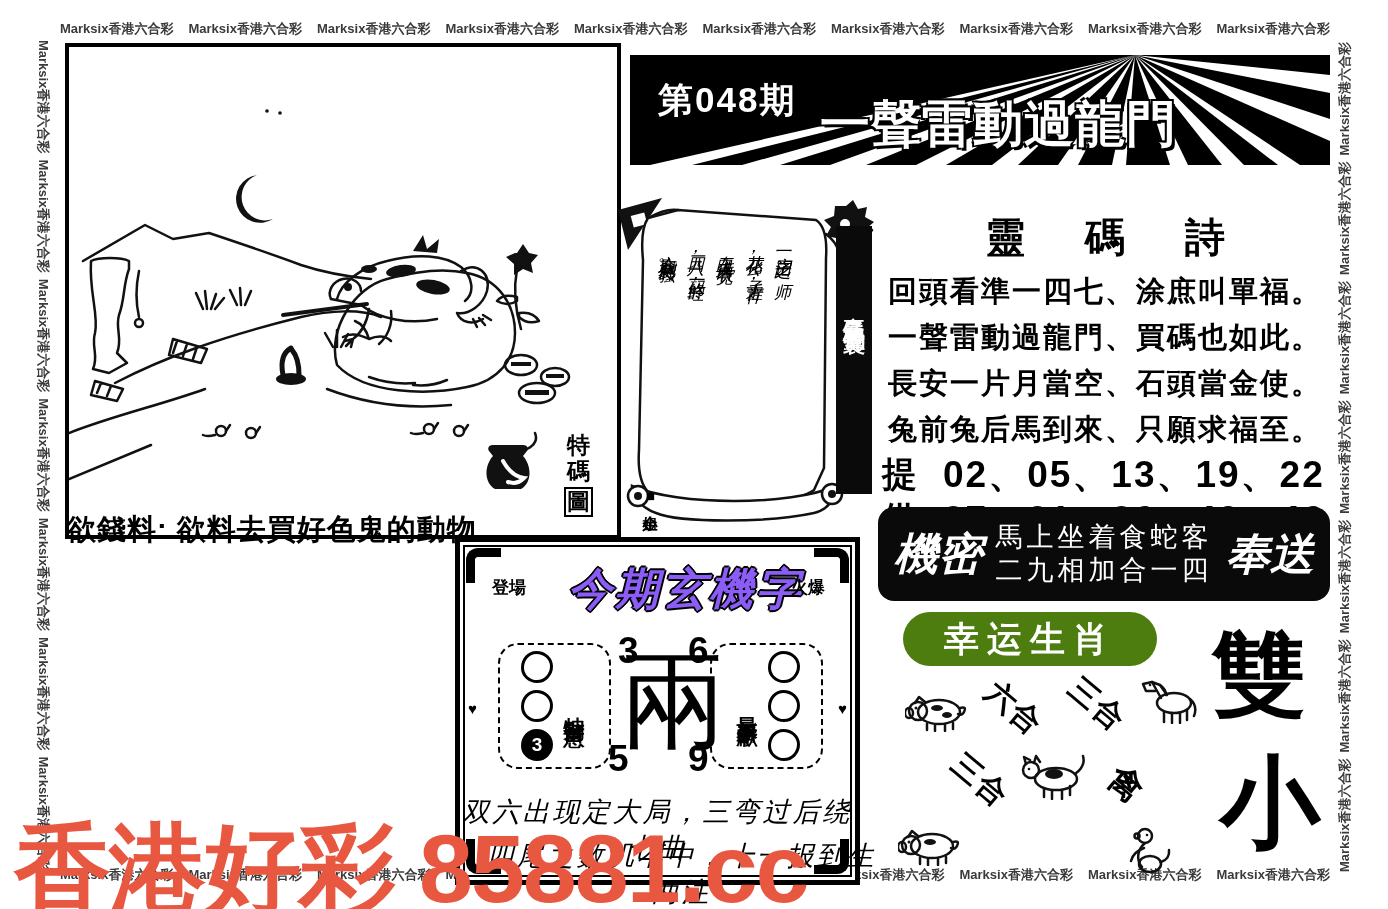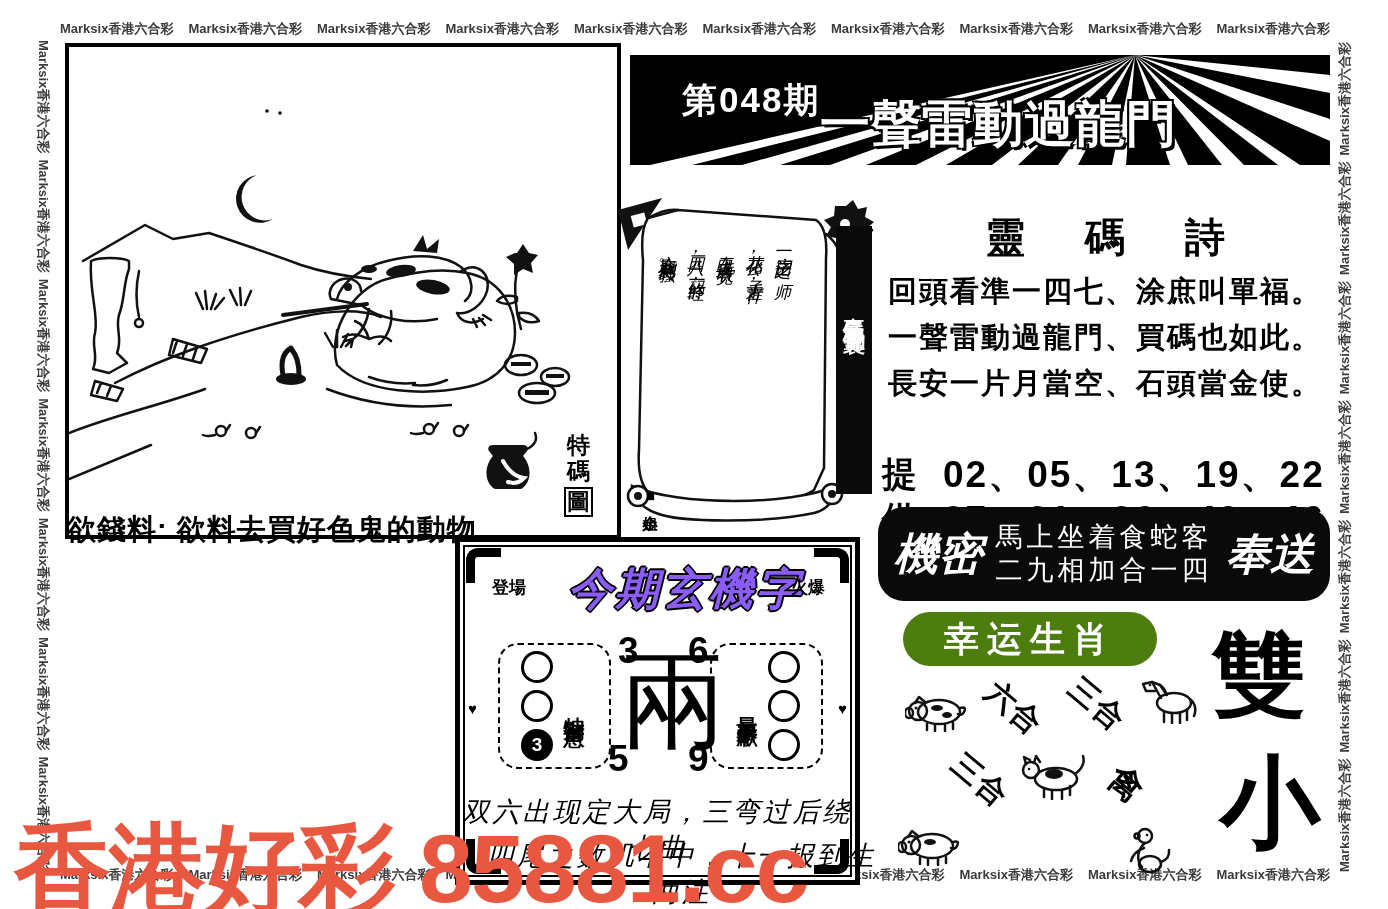--- a/index.html
+++ b/index.html
@@ -25,35 +25,35 @@
                font-size:17px;letter-spacing:2px;line-height:29px;}
   .scroll-text span{display:block;}
   .scroll-sign{position:absolute;left:22px;bottom:34px;writing-mode:vertical-rl;font-size:15px;font-weight:bold;}
   .money-bar{position:absolute;left:218px;top:28px;width:36px;height:268px;background:#0a0a0a;color:#fff;
              display:flex;flex-direction:column;align-items:center;padding-top:74px;box-sizing:border-box;}
   .money-bar span{writing-mode:vertical-rl;font-size:22px;font-weight:bold;letter-spacing:3px;line-height:34px;}
   .money-bar .b2{margin-top:6px;}
   
   .banner{position:absolute;left:630px;top:55px;width:700px;height:110px;background:#000;overflow:hidden;}
   .banner svg{position:absolute;left:0;top:0;}
-  .issue{position:absolute;left:28px;top:22px;font-size:35px;font-weight:900;color:#fff;letter-spacing:2px;z-index:2;margin-left:24px;}
+  .issue{position:absolute;left:28px;top:22px;font-size:35px;font-weight:900;color:#fff;letter-spacing:2px;z-index:2;}
   .banner-title{position:absolute;left:190px;top:36px;font-size:50px;font-weight:900;color:#fff;letter-spacing:1px;z-index:2;
                 text-shadow:3px 3px 0 #000,-2px -2px 0 #000,2px -2px 0 #000,-2px 2px 0 #000;}
   
   .poem-title{position:absolute;left:880px;top:210px;width:450px;text-align:center;font-size:40px;font-weight:900;
               font-family:"Liberation Serif",serif;letter-spacing:60px;text-indent:60px;}
   .poem-lines{position:absolute;left:876px;top:268px;width:458px;
               font-family:"Liberation Serif",serif;font-weight:900;font-size:29px;}
   .poem-line{display:flex;justify-content:center;line-height:46px;letter-spacing:2px;}
   .provide{position:absolute;left:882px;top:452px;width:450px;display:flex;gap:26px;}
   .provide-labels{display:flex;flex-direction:column;font-size:35px;font-weight:900;line-height:45px;
                   font-family:"Liberation Serif",serif;}
   .provide-nums{font-size:37px;font-weight:700;line-height:45px;letter-spacing:2px;}
   
-  .secret{position:absolute;left:878px;top:507px;width:452px;height:94px;background:#0a0a0a;border-radius:26px;
+  .secret{position:absolute;left:878px;top:507px;width:452px;height:94px;background:#0a0a0a;border-radius:16px;
           display:flex;align-items:center;color:#fff;box-sizing:border-box;padding:0 16px;}
   .secret .big{font-size:44px;font-weight:900;font-style:italic;font-family:"Liberation Serif",serif;}
   .secret-mid{flex:1;text-align:center;font-size:27px;line-height:33px;letter-spacing:4px;}
   
   .zodiac-pill{position:absolute;left:903px;top:612px;width:254px;height:54px;background:#4d7c0f;border-radius:28px;
                color:#fff;font-size:35px;font-weight:900;letter-spacing:8px;display:flex;align-items:center;justify-content:center;}
   .tag{position:absolute;font-size:30px;font-weight:900;transform:rotate(40deg);letter-spacing:2px;}
   .bigchar{position:absolute;font-size:94px;font-weight:900;line-height:1;}
   .animal{position:absolute;}
   
@@ -290,20 +290,24 @@
         <span>回頭看準一四七、</span>
         <span>涂庶叫單福。</span>
       </div>
     <div class="poem-line">
         <span>一聲雷動過龍門、</span>
         <span>買碼也如此。</span>
       </div>
     <div class="poem-line">
         <span>長安一片月當空、</span>
         <span>石頭當金使。</span>
+      </div>
+    <div class="poem-line">
+        <span>兔前兔后馬到來、</span>
+        <span>只願求福至。</span>
       </div>
   </div>
   <div class="provide">
     <div class="provide-labels">
       <span>提</span>
       <span>供</span>
     </div>
     <div class="provide-nums">
       <div>02、05、13、19、22</div>
       <div>27、31、36、40、46</div>

